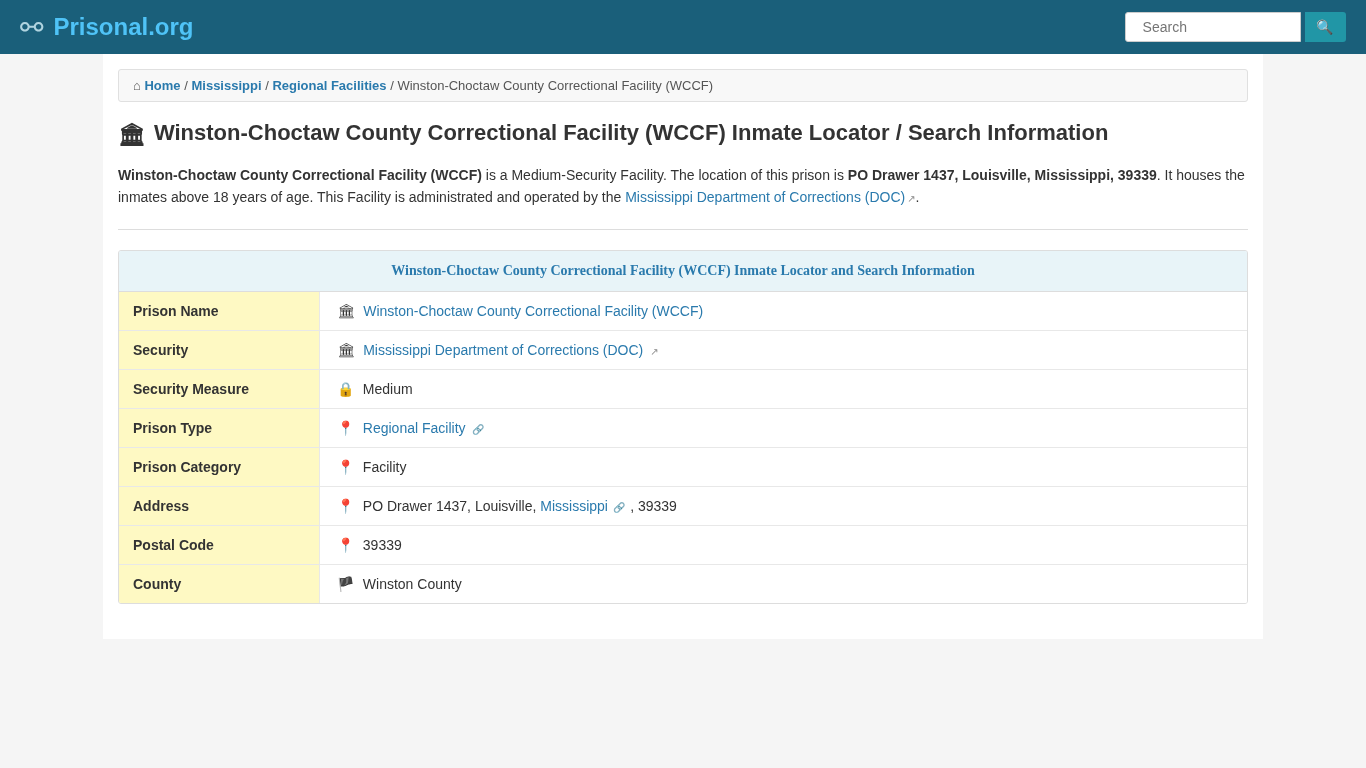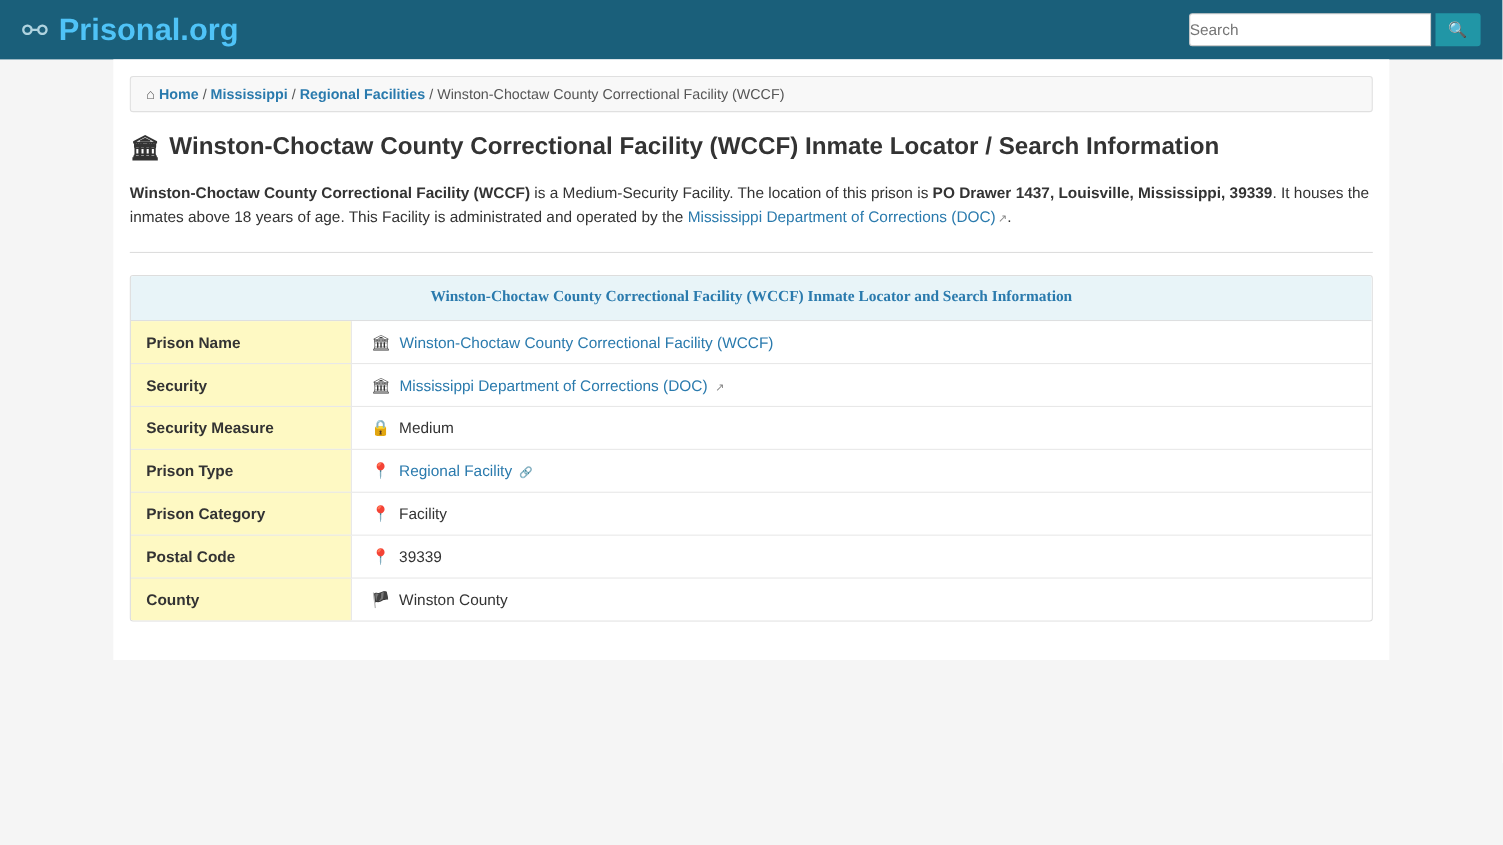--- a/index.html
+++ b/index.html
@@ -17,38 +17,38 @@
     .logo-area {
       display: flex;
       align-items: center;
       gap: 10px;
     }
     .logo-icon {
       color: #b0d4e0;
       font-size: 28px;
     }
     .logo-text {
-      font-size: 28px;
+      font-size: 24px;
       font-weight: bold;
       color: #fff;
     }
     .logo-text span {
       color: #4fc3f7;
     }
     .search-area {
       display: flex;
       align-items: center;
       gap: 4px;
     }
     .search-input {
-      padding: 6px 0;
+      padding: 6px 17px;
       border: 1px solid #ccc;
       border-radius: 3px 0 0 3px;
       font-size: 14px;
-      width: 220px;
+      width: 176px;
       outline: none;
     }
     .search-btn {
       background: #2196a6;
       border: none;
       padding: 7px 12px;
       border-radius: 0 3px 3px 0;
       cursor: pointer;
       color: white;
       font-size: 14px;
@@ -226,20 +226,30 @@
         </tr>
 
         <tr>
           <td>Prison Category</td>
           <td>
             <span style="margin-right:4px">📍</span>
             <span>Facility</span>
           </td>
         </tr>
 
+        <tr>
+          <td>Address</td>
+          <td>
+            <span style="margin-right:4px">📍</span>
+            <span>PO Drawer 1437, Louisville, </span>
+            <a href="#">Mississippi</a>
+            <span style="font-size:10px;color:#888;margin-left:2px">🔗</span>
+            <span>, 39339</span>
+          </td>
+        </tr>
 
 
         <tr>
           <td>Postal Code</td>
           <td>
             <span style="margin-right:4px">📍</span>
             <span>39339</span>
           </td>
         </tr>
 

